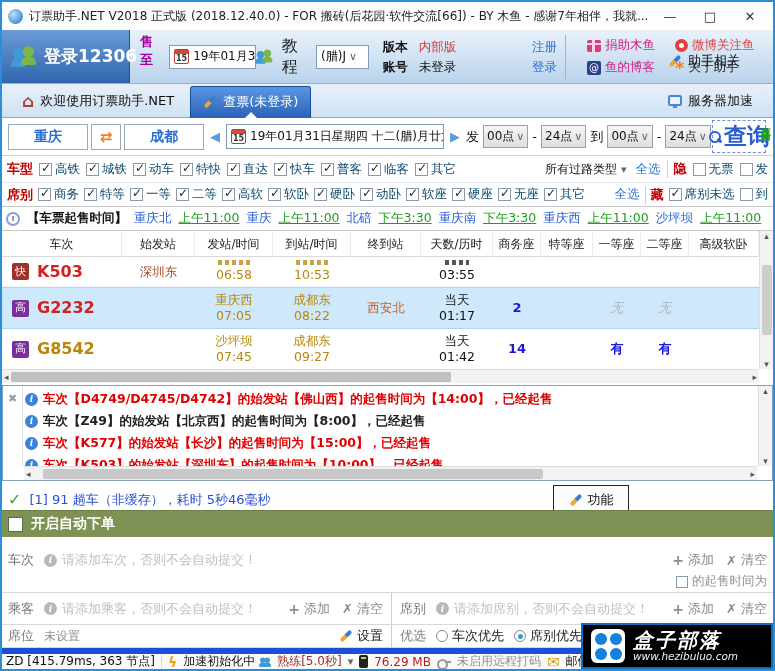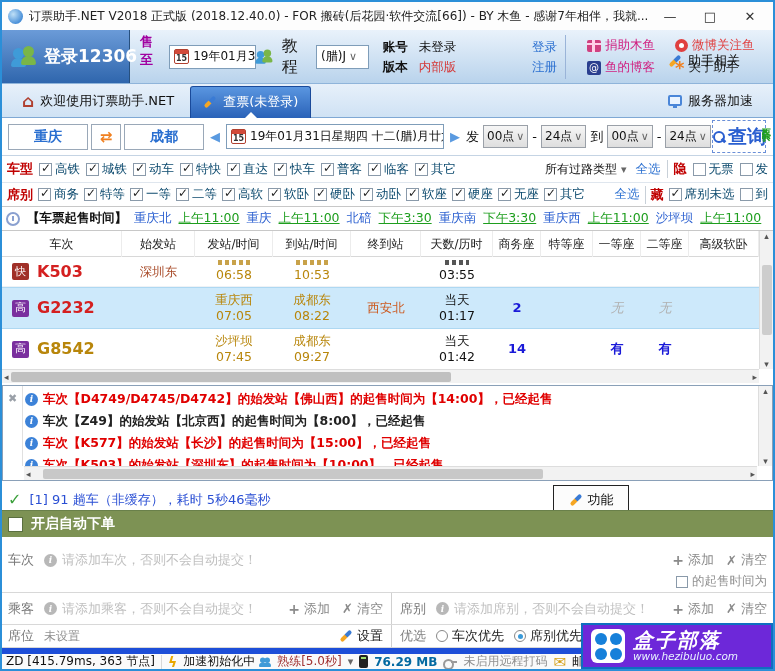--- a/index.html
+++ b/index.html
@@ -85,21 +85,21 @@
               align-items:center; justify-content:center; color:#f08020; font-weight:bold; font-size:15px;
               cursor:pointer; background:#fff; }
   .nav-arrow { color:#5a9ae0; font-size:13px; cursor:pointer; padding:0 2px; }
   .date-combo { height:25px; border:1px solid #7f9db9; background:#fff; display:flex; align-items:center;
                 gap:4px; padding:0 4px; width:218px; white-space:nowrap; overflow:hidden; font-size:12px; }
   .lbl { font-size:13px; color:#111; }
   .ddl { display:flex; align-items:center; gap:2px; border:1px solid #9aa0a8;
          background:linear-gradient(#f6f6f6,#dedede); padding:2px 3px; font-size:12px; white-space:nowrap; cursor:pointer; }
   .search-btn { position:absolute; left:710px; top:2px; width:54px; height:33px; background:#fff;
                 border:1px dashed #6a8fd8; display:flex; align-items:center; justify-content:center; gap:2px;
-                color:#2a5fd0; font-weight:bold; font-size:19px; cursor:pointer; white-space:nowrap; }
+                color:#2a5fd0; font-weight:bold; font-size:23px; cursor:pointer; white-space:nowrap; }
   .mag { width:14px; height:14px; position:relative; flex:0 0 auto; }
   .mag::before { content:""; position:absolute; left:1px; top:1px; width:8px; height:8px;
                  border:2.5px solid #2a5fd0; border-radius:50%; }
   .mag::after { content:""; position:absolute; left:9px; top:9px; width:5px; height:3px;
                 background:#2a5fd0; transform:rotate(45deg); }
   .edge-strip { position:absolute; right:0; top:1px; width:11px; height:36px; overflow:hidden;
                 color:#1e9e1e; font-weight:bold; font-size:12px; writing-mode:vertical-rl; }
 
   
   .types { top:154px; height:27px; background:#fff; border-bottom:1px solid #dfe6ee; padding:0 5px; gap:6px;
@@ -217,29 +217,29 @@
   .radio-item { display:flex; align-items:center; gap:4px; font-size:13px; color:#222; cursor:pointer; }
 
   
   .statusbar { top:646px; height:21px; background:#fafafa; border-top:6px solid #1d4ed8; padding:0 4px;
                gap:6px; font-size:12px; white-space:nowrap; overflow:hidden; }
   .sb-sep { width:1px; height:14px; background:#d8d8d8; }
   .bolt { color:#e8a800; font-weight:bold; font-size:14px; }
   .skill { color:#a03030; }
   .mem-ic { width:9px; height:13px; background:#222; border-radius:2px; position:relative; }
   .mem-ic::after { content:""; position:absolute; left:2px; top:2px; width:5px; height:2px; background:#9fdf6f; }
-  .mem-val { color:#0369a1; font-weight:bold; }
+  .mem-val { color:#b91c1c; font-weight:normal; }
   .key-ic { width:14px; height:8px; position:relative; }
   .key-ic::before { content:""; position:absolute; left:0; top:1px; width:7px; height:7px;
                     border:2px solid #9a9a9a; border-radius:50%; }
   .key-ic::after { content:""; position:absolute; left:8px; top:3px; width:6px; height:2px; background:#9a9a9a; }
   .gray { color:#909090; }
 
   
-  .watermark { position:absolute; right:0; bottom:0; width:192px; height:46px; background:#6d28d9;
+  .watermark { position:absolute; right:0; bottom:0; width:192px; height:46px; background:#000000;
                border:2px solid #0f6ec0; display:flex; align-items:flex-start; gap:8px; padding:4px 8px; z-index:10; }
   .wm-box { width:34px; height:34px; background:#fff; border-radius:6px; display:grid;
             grid-template-columns:12px 12px; grid-template-rows:12px 12px; gap:3px; place-content:center; }
   .wm-box i { background:#1680da; border-radius:50%; }
   .wm-txt { display:flex; flex-direction:column; line-height:1.1; }
   .wm-name { color:#fff; font-weight:bold; font-size:20px; font-family:"DejaVu Serif",serif;
              font-style:italic; letter-spacing:2px; white-space:nowrap; }
   .wm-url { color:#e8f2ff; font-style:italic; font-size:10.5px; }
 </style>
 </head>
@@ -274,28 +274,28 @@
         <i class="p1"></i>
         <i class="p2"></i>
       </span>
     <span class="tutorial">教程</span>
     <div class="combo-clip">
       <span>(腊)J</span>
       <span class="chev">∨</span>
     </div>
     <div class="acct">
       <div class="row">
+        <span class="lab">版本</span>
+        <span class="red">内部版</span>
+        <span class="lnk">注册</span>
+      </div>
+      <div class="row">
         <span class="lab">账号</span>
         <span>未登录</span>
         <span class="lnk">登录</span>
-      </div>
-      <div class="row">
-        <span class="lab">版本</span>
-        <span class="red">内部版</span>
-        <span class="lnk">注册</span>
       </div>
     </div>
     <span class="hdr-sep"></span>
     <div class="hlinks">
       <span class="hlink">
         <span class="ic-gift"></span>
         <span class="magenta">捐助木鱼</span>
       </span>
       <span class="hlink">
         <span class="ic-eye"></span>

